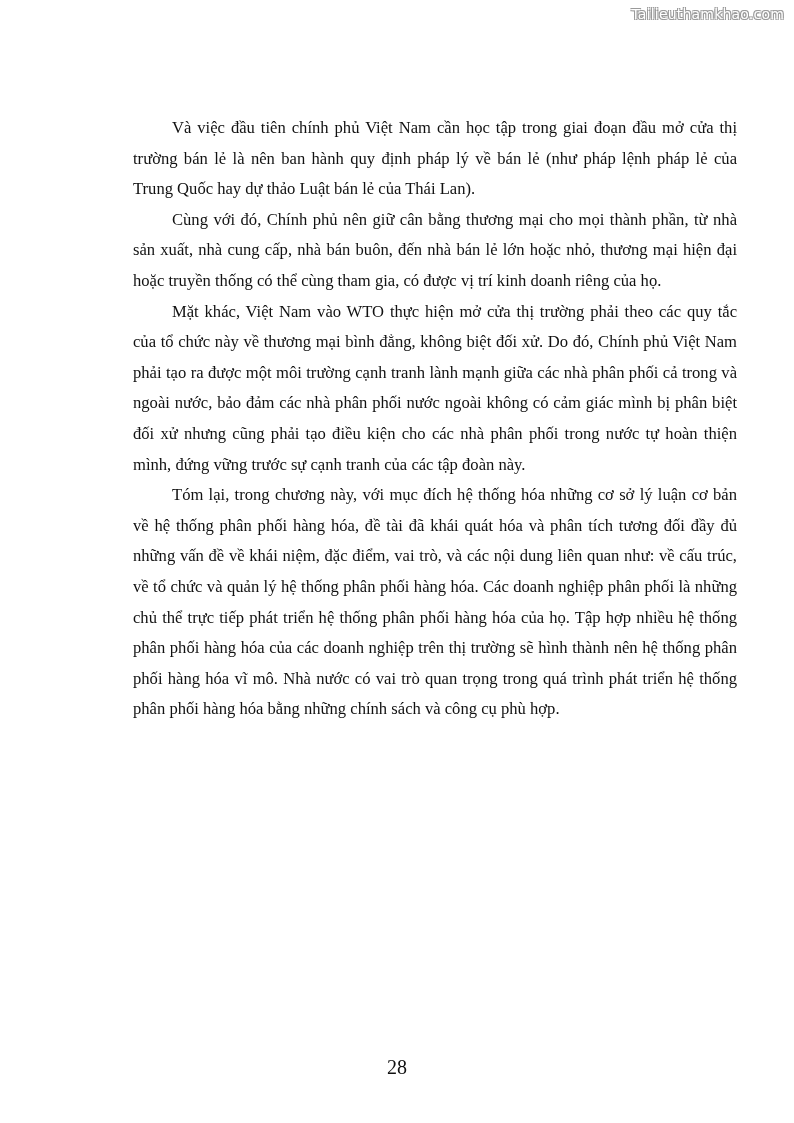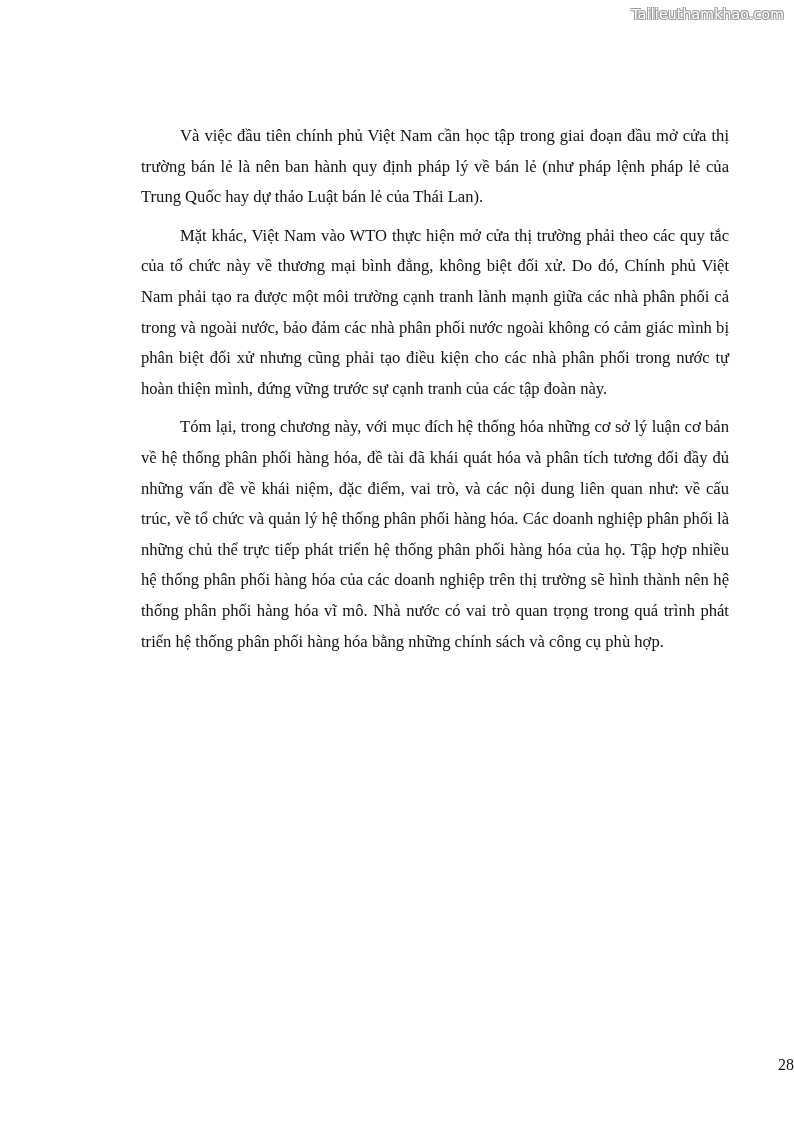--- a/index.html
+++ b/index.html
@@ -8,30 +8,31 @@
       position:absolute; top:6px; right:10px;
       font-family:"DejaVu Sans", sans-serif; font-size:14px;
       color:#ffffff; letter-spacing:0.2px;
       text-shadow: -1px -1px 0 #9a9a9a, 1px -1px 0 #9a9a9a, -1px 1px 0 #9a9a9a, 1px 1px 0 #9a9a9a;
     }
     .page-body {
       position:absolute; left:133px; top:113px; width:604px;
       font-family:"Liberation Serif", serif; font-size:16.6px;
       line-height:30.6px; color:#111111; text-align:justify;
     }
-    .para { margin:8px; text-indent:39px; }
+    .para { margin:0; text-indent:39px; }
     .page-number {
-      position:absolute; top:1056px; left:0; width:100%; text-align:right;
-      font-family:"Liberation Serif", serif; font-size:16px; color:#111111;
+      position:absolute; top:1056px; left:0; width:100%; text-align:center;
+      font-family:"Liberation Serif", serif; font-size:20px; color:#111111;
     }
   </style>
 </head>
 <body>
 
 <div class="watermark">Tailieuthamkhao.com</div>
 
 <div class="page-body">
   <p class="para">Và việc đầu tiên chính phủ Việt Nam cần học tập trong giai đoạn đầu mở cửa thị trường bán lẻ là nên ban hành quy định pháp lý về bán lẻ (như pháp lệnh pháp lẻ của Trung Quốc hay dự thảo Luật bán lẻ của Thái Lan).</p>
+  <p class="para">Cùng với đó, Chính phủ nên giữ cân bằng thương mại cho mọi thành phần, từ nhà sản xuất, nhà cung cấp, nhà bán buôn, đến nhà bán lẻ lớn hoặc nhỏ, thương mại hiện đại hoặc truyền thống có thể cùng tham gia, có được vị trí kinh doanh riêng của họ.</p>
   <p class="para">Mặt khác, Việt Nam vào WTO thực hiện mở cửa thị trường phải theo các quy tắc của tổ chức này về thương mại bình đẳng, không biệt đối xử. Do đó, Chính phủ Việt Nam phải tạo ra được một môi trường cạnh tranh lành mạnh giữa các nhà phân phối cả trong và ngoài nước, bảo đảm các nhà phân phối nước ngoài không có cảm giác mình bị phân biệt đối xử nhưng cũng phải tạo điều kiện cho các nhà phân phối trong nước tự hoàn thiện mình, đứng vững trước sự cạnh tranh của các tập đoàn này.</p>
   <p class="para">Tóm lại, trong chương này, với mục đích hệ thống hóa những cơ sở lý luận cơ bản về hệ thống phân phối hàng hóa, đề tài đã khái quát hóa và phân tích tương đối đầy đủ những vấn đề về khái niệm, đặc điểm, vai trò, và các nội dung liên quan như: về cấu trúc, về tổ chức và quản lý hệ thống phân phối hàng hóa. Các doanh nghiệp phân phối là những chủ thể trực tiếp phát triển hệ thống phân phối hàng hóa của họ. Tập hợp nhiều hệ thống phân phối hàng hóa của các doanh nghiệp trên thị trường sẽ hình thành nên hệ thống phân phối hàng hóa vĩ mô. Nhà nước có vai trò quan trọng trong quá trình phát triển hệ thống phân phối hàng hóa bằng những chính sách và công cụ phù hợp.</p>
 </div>
 
 <div class="page-number">28</div>
 
 </body></html>

